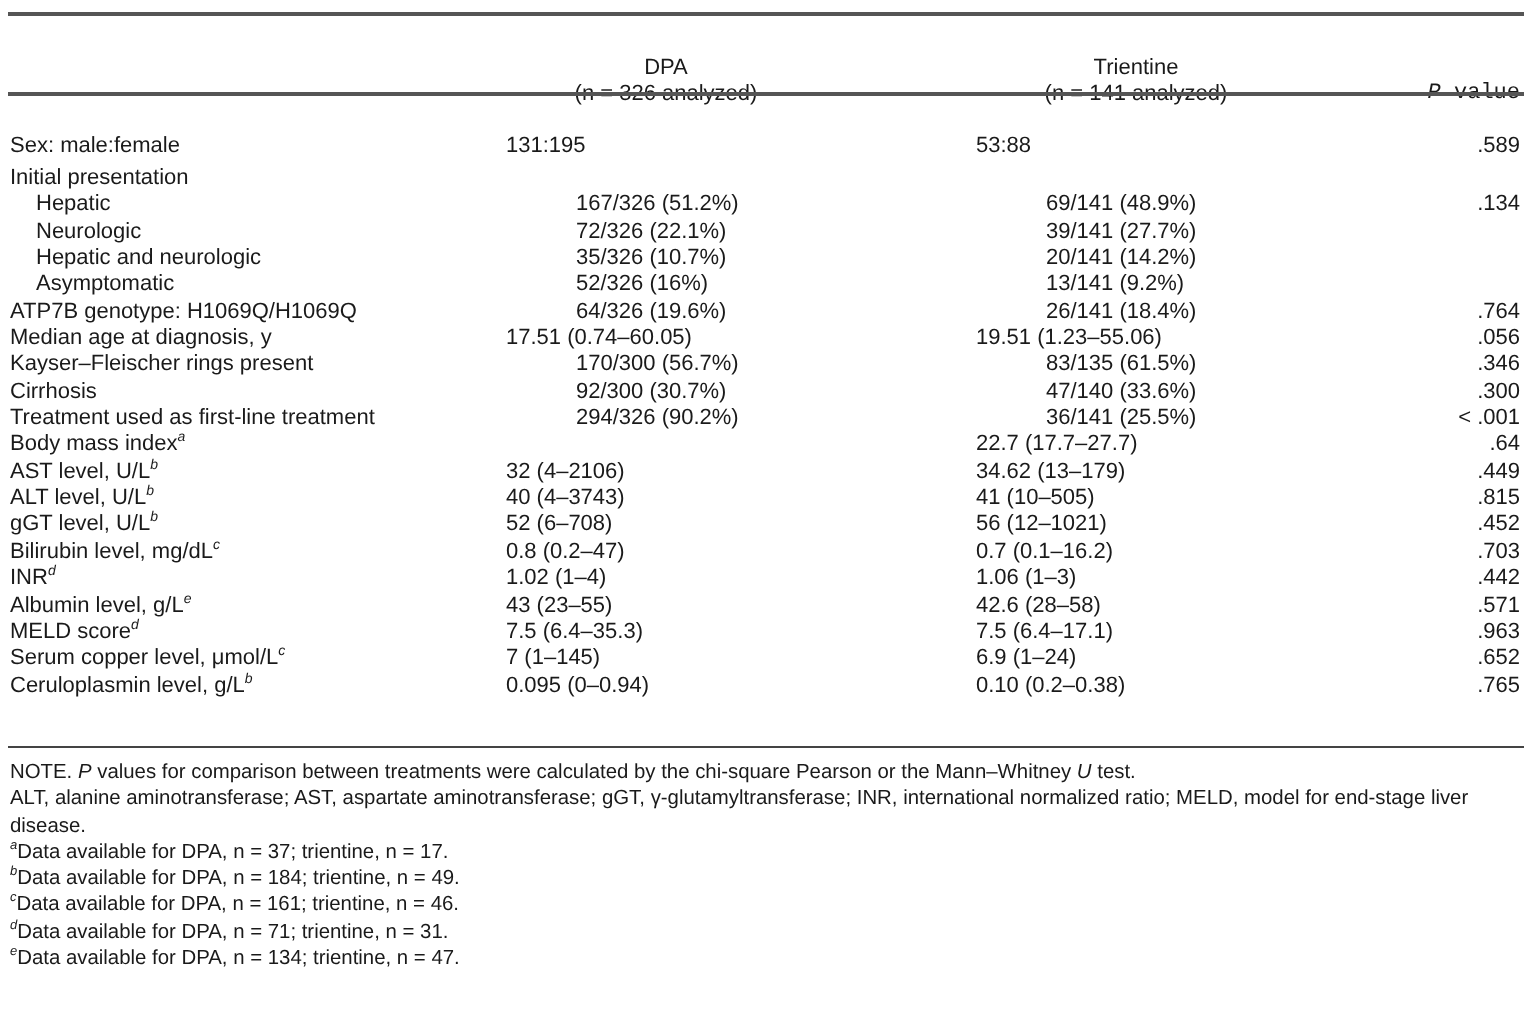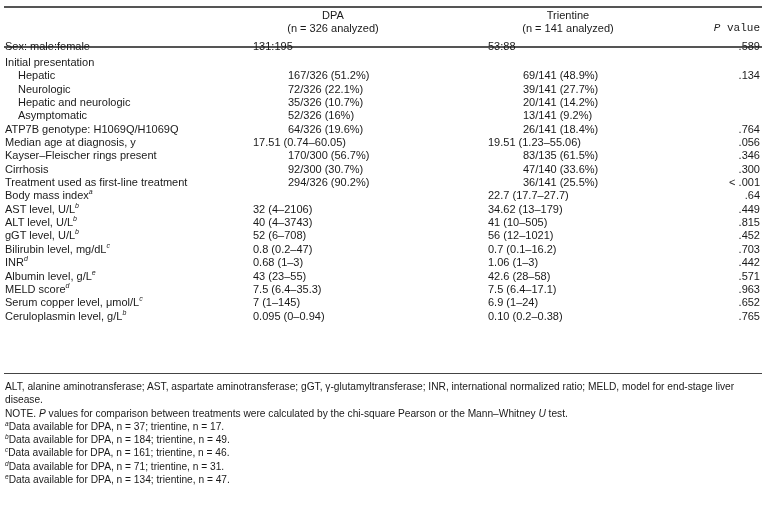--- a/index.html
+++ b/index.html
@@ -5,28 +5,28 @@
   html, body { margin: 0; padding: 0; background: #ffffff; }
   body {
     width: 765px; height: 510px; overflow: hidden; position: relative;
     font-family: "Liberation Sans", "DejaVu Sans", sans-serif;
     font-size: 11px; color: #1a1a1a; line-height: 13.2px;
   }
   .rule { position: absolute; left: 4px; width: 758px; background: #555; }
   .rule.top { top: 6px; height: 2px; }
   .rule.head { top: 46px; height: 2px; }
   .rule.bottom { top: 373px; height: 1px; background: #444; }
-  .header { position: absolute; top: 9px; left: 0; width: 765px; height: 30px; }
+  .header { position: absolute; top: 28px; left: 0; width: 765px; height: 30px; }
   .hcol { position: absolute; text-align: center; }
   .hcol.dpa { left: 253px; width: 160px; }
   .hcol.tri { left: 488px; width: 160px; }
   .hcol.pv { right: 5px; top: 13px; text-align: right; font-family: Liberation Mono, monospace; }
   .hcol .l2 { display: block; }
   .italic { font-style: italic; }
-  .rows { position: absolute; top: 40px; left: 0; width: 765px; }
+  .rows { position: absolute; top: 67px; left: 0; width: 765px; }
   .row { position: relative; height: 13.35px; white-space: nowrap; }
   .row .lab { position: absolute; left: 5px; }
   .row.indent .lab { left: 18px; }
   .row .dpa { position: absolute; left: 253px; width: 160px; }
   .row .tri { position: absolute; left: 488px; width: 160px; }
   .row .pv { position: absolute; right: 5px; text-align: left; }
   .row .c { text-align: left; }
   .row .l { text-align: left; padding-left: 35px; }
   .row.sex { height: 16px; }
   sup { font-size: 7px; line-height: 0; font-style: italic; vertical-align: super; }
@@ -144,21 +144,21 @@
       <span class="pv">.452</span>
     </div>
     <div class="row">
       <span class="lab">Bilirubin level, mg/dL<sup>c</sup></span>
       <span class="dpa c">0.8 (0.2–47)</span>
       <span class="tri c">0.7 (0.1–16.2)</span>
       <span class="pv">.703</span>
     </div>
     <div class="row">
       <span class="lab">INR<sup>d</sup></span>
-      <span class="dpa c">0.68 (1–3)</span>
+      <span class="dpa c">1.02 (1–4)</span>
       <span class="tri c">1.06 (1–3)</span>
       <span class="pv">.442</span>
     </div>
     <div class="row">
       <span class="lab">Albumin level, g/L<sup>e</sup></span>
       <span class="dpa c">43 (23–55)</span>
       <span class="tri c">42.6 (28–58)</span>
       <span class="pv">.571</span>
     </div>
     <div class="row">
@@ -177,22 +177,22 @@
       <span class="lab">Ceruloplasmin level, g/L<sup>b</sup></span>
       <span class="dpa c">0.095 (0–0.94)</span>
       <span class="tri c">0.10 (0.2–0.38)</span>
       <span class="pv">.765</span>
     </div>
   </div>
 
 <div class="rule bottom"></div>
 
 <div class="notes">
+  <p><span>NOTE. </span><span class="italic">P</span><span> values for comparison between treatments were calculated by the chi-square Pearson or the Mann–Whitney </span><span class="italic">U</span><span> test.</span></p>
   <p>ALT, alanine aminotransferase; AST, aspartate aminotransferase; gGT, γ-glutamyltransferase; INR, international normalized ratio; MELD, model for end-stage liver disease.</p>
-  <p><span>NOTE. </span><span class="italic">P</span><span> values for comparison between treatments were calculated by the chi-square Pearson or the Mann–Whitney </span><span class="italic">U</span><span> test.</span></p>
   <div id="footnotes">
       <p class="fn"><sup>a</sup><span>Data available for DPA, n = 37; trientine, n = 17.</span></p>
       <p class="fn"><sup>b</sup><span>Data available for DPA, n = 184; trientine, n = 49.</span></p>
       <p class="fn"><sup>c</sup><span>Data available for DPA, n = 161; trientine, n = 46.</span></p>
       <p class="fn"><sup>d</sup><span>Data available for DPA, n = 71; trientine, n = 31.</span></p>
       <p class="fn"><sup>e</sup><span>Data available for DPA, n = 134; trientine, n = 47.</span></p>
     </div>
 </div>
 
 </body></html>

